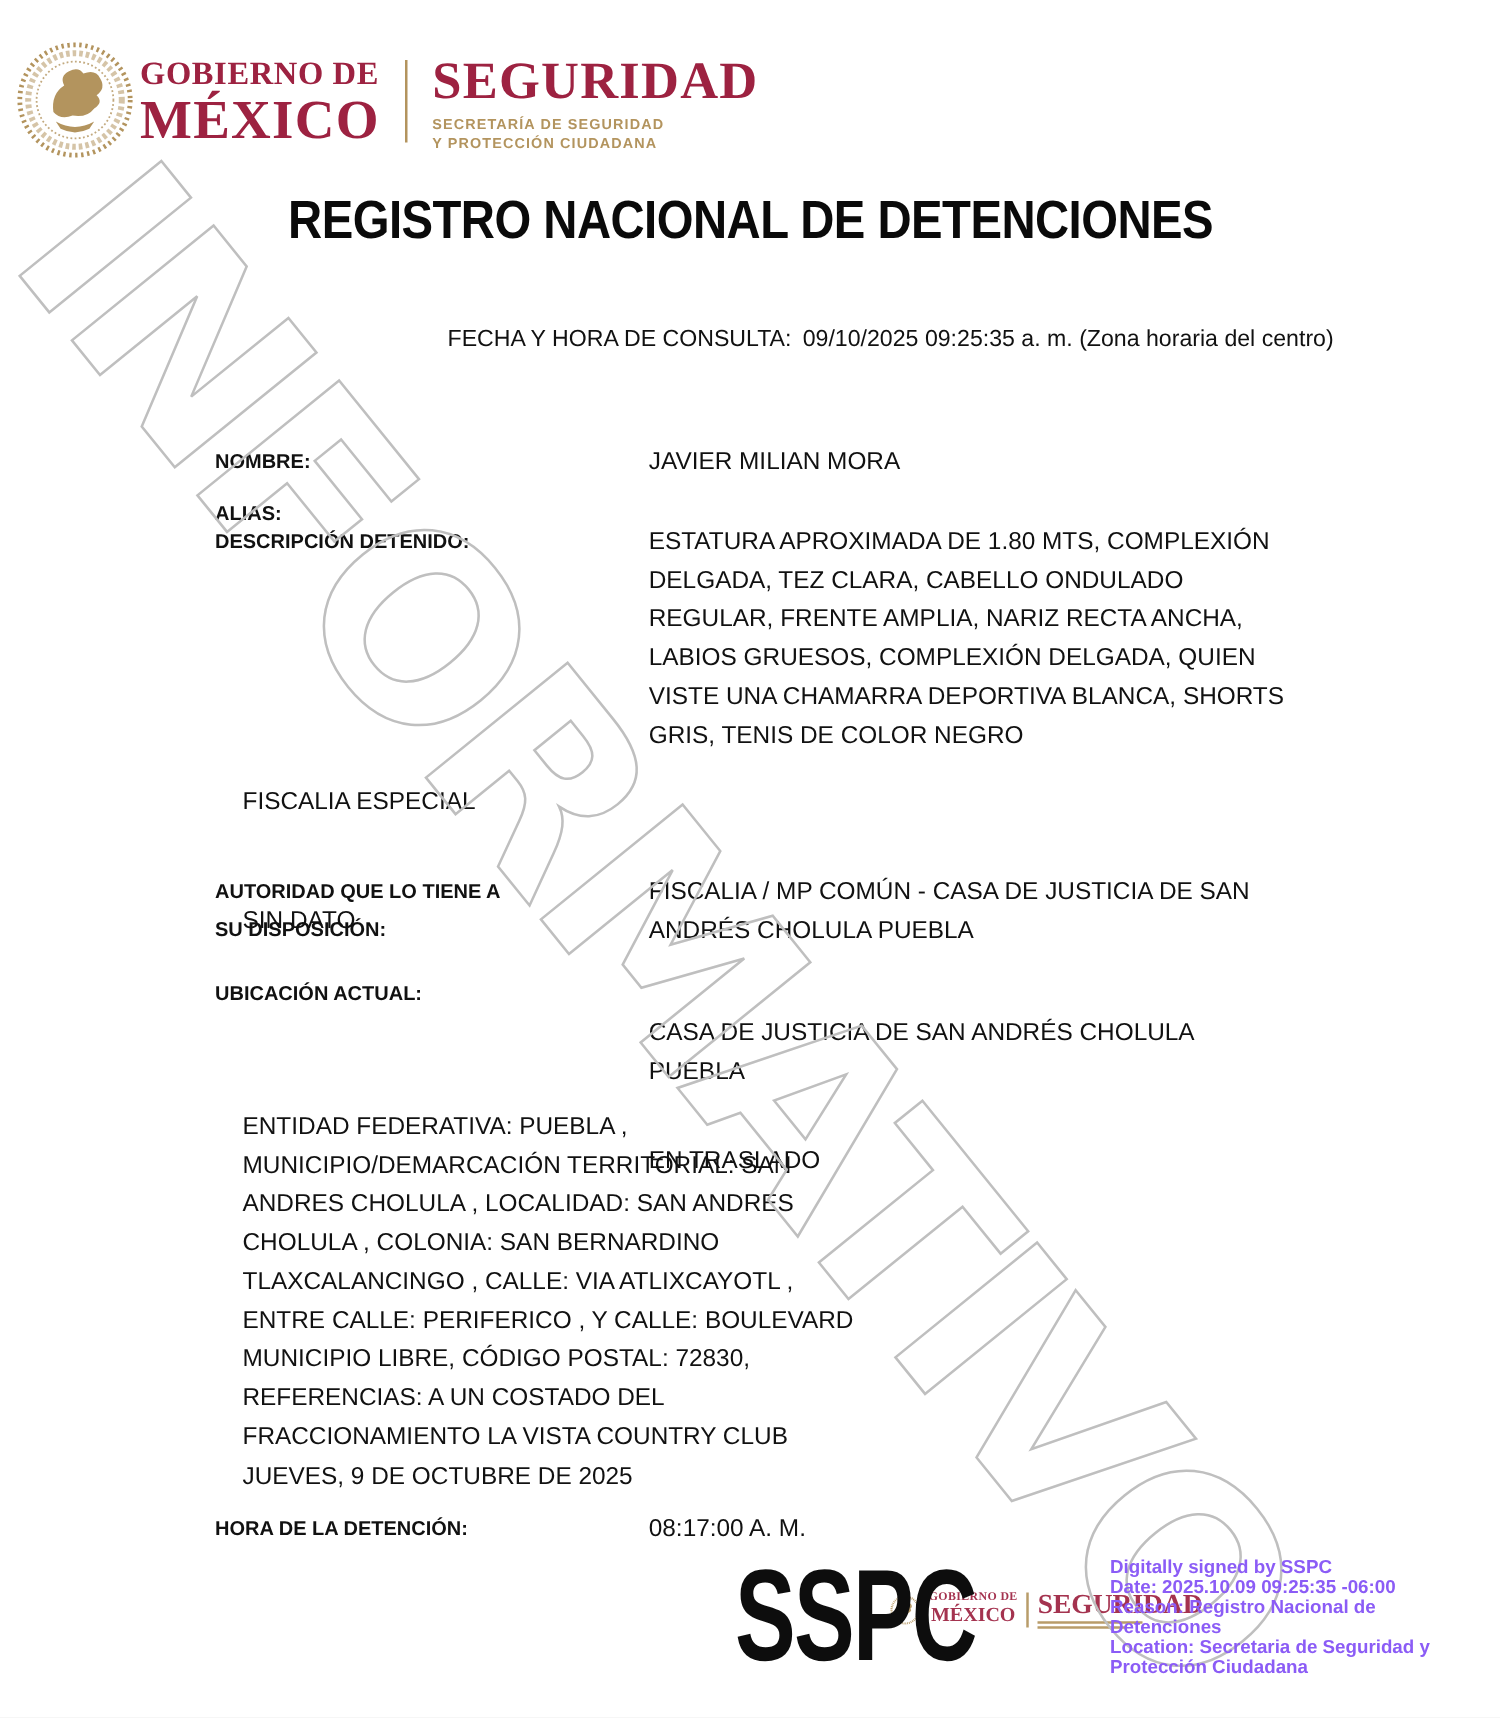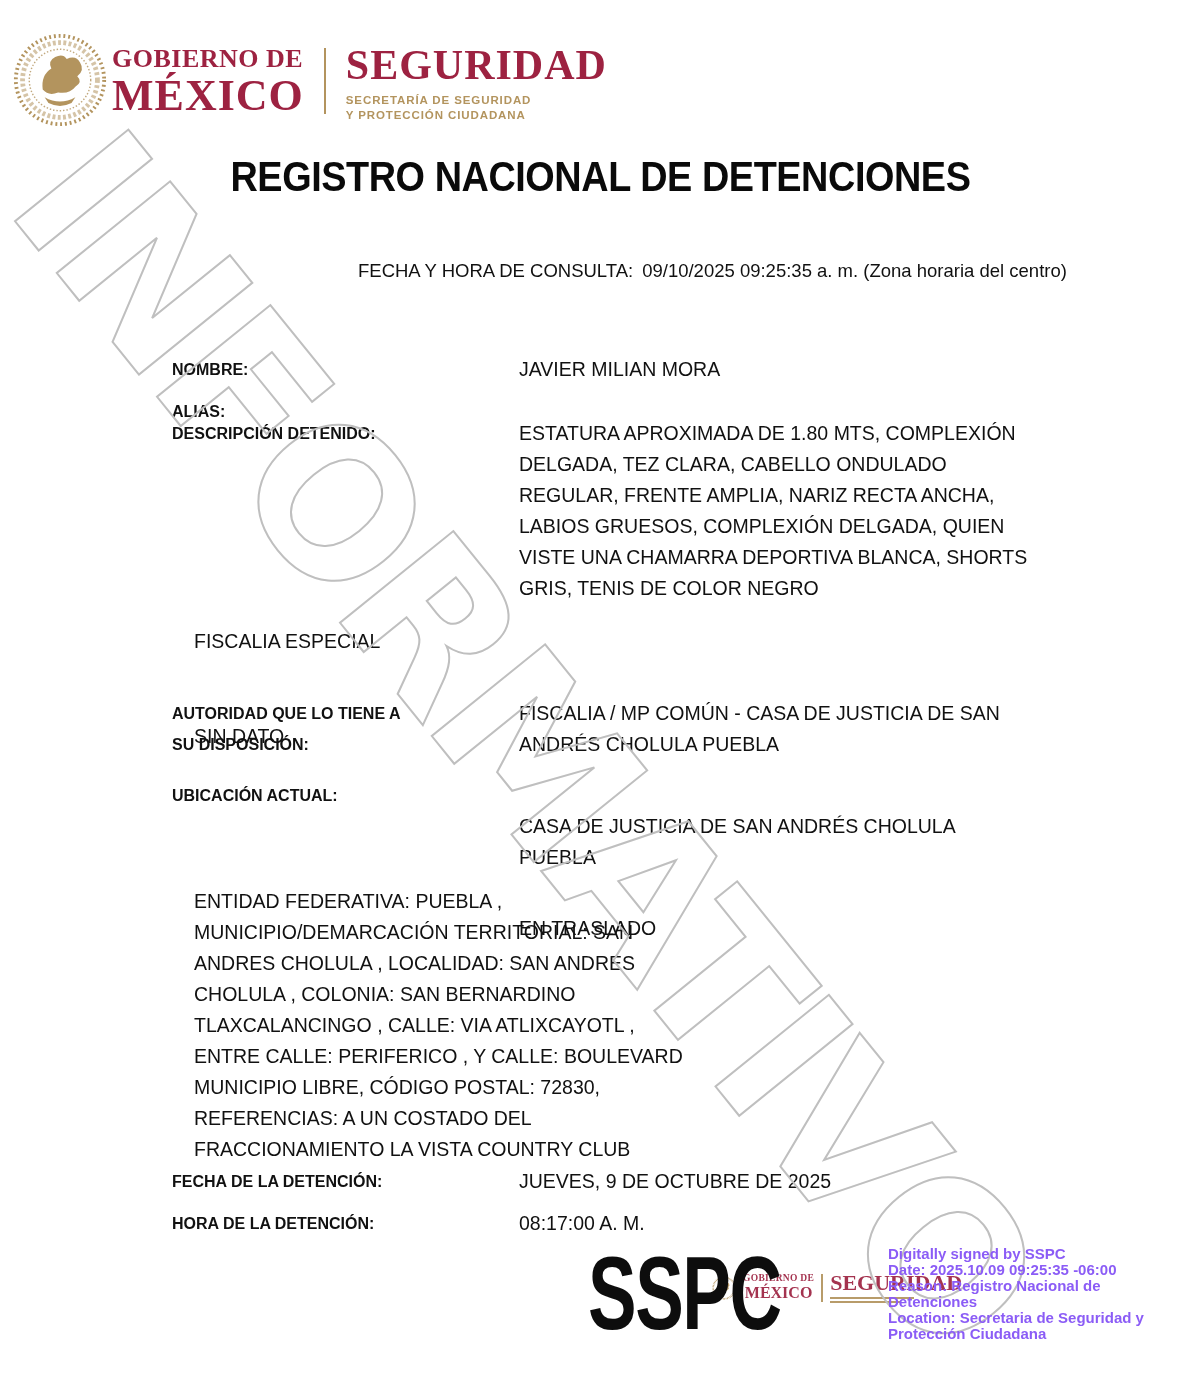--- a/index.html
+++ b/index.html
@@ -159,21 +159,20 @@
 ANDRES CHOLULA , LOCALIDAD: SAN ANDRES
 CHOLULA , COLONIA: SAN BERNARDINO
 TLAXCALANCINGO , CALLE: VIA ATLIXCAYOTL ,
 ENTRE CALLE: PERIFERICO , Y CALLE: BOULEVARD
 MUNICIPIO LIBRE, CÓDIGO POSTAL: 72830,
 REFERENCIAS: A UN COSTADO DEL
 FRACCIONAMIENTO LA VISTA COUNTRY CLUB</div>
   </div>
 
   <div class="row r7">
-    <div class="lbl">FECHA DE LA DETENCIÓN:</div>
     <div class="val">JUEVES, 9 DE OCTUBRE DE 2025</div>
   </div>
 
   <div class="row r8">
     <div class="lbl">HORA DE LA DETENCIÓN:</div>
     <div class="val">08:17:00 A. M.</div>
   </div>
 
   <div class="sspc">SSPC</div>
 

